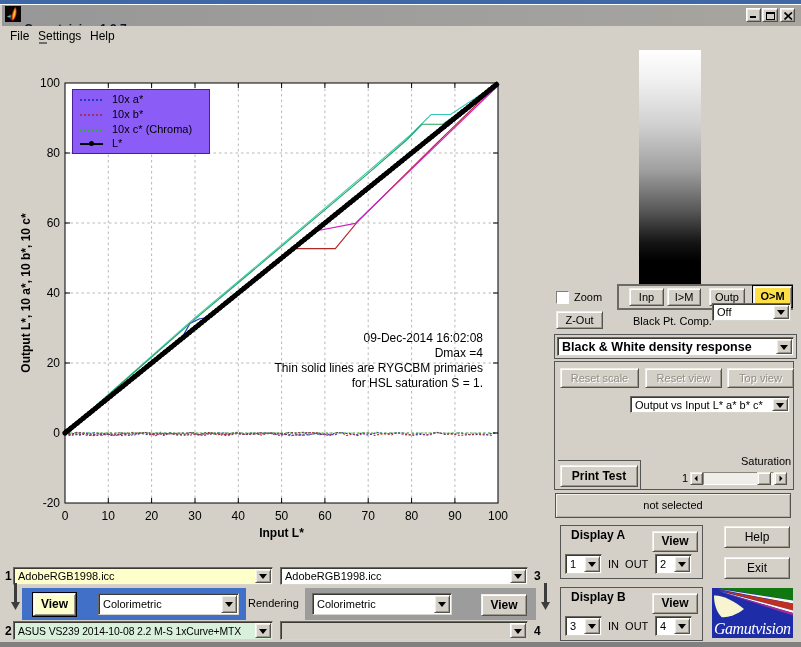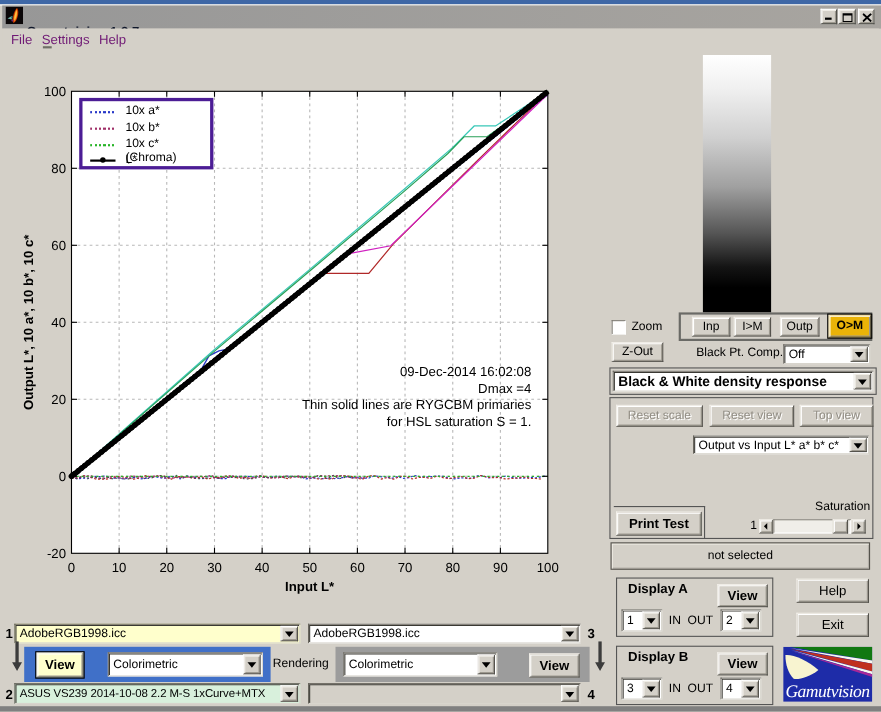--- a/index.html
+++ b/index.html
@@ -40,21 +40,21 @@
   </div>
 <div class="abs raised" style="left:762px;top:8px;width:16px;height:14px;">
     <div class="abs" style="left:3px;top:3px;width:9px;height:8px;border:1px solid #000;border-top-width:2px;"></div>
   </div>
 <div class="abs raised" style="left:780px;top:8px;width:15px;height:14px;">
 <svg class="abs" style="left:3px;top:3px;" width="9" height="8" viewBox="0 0 9 8">
       <path d="M0.5 0.5 L8 7.5 M8 0.5 L0.5 7.5" stroke="#000" stroke-width="1.7"></path>
     </svg>
 </div>
 
-<div class="abs" style="left:2px;top:26px;width:797px;height:19px;background:#d4d0c8;font-size:12px;color:#701a75;">
+<div class="abs" style="left:2px;top:26px;width:797px;height:19px;background:#d4d0c8;font-size:12px;color:#000000;">
 <span class="abs" style="left:8px;top:3px;">File</span>
 <span class="abs" style="left:36px;top:3px;">Settings</span>
 <span class="abs" style="left:37px;top:16px;width:8px;height:1.5px;background:#6f6f67;"></span>
 <span class="abs" style="left:88px;top:3px;">Help</span>
 </div>
 
 <svg class="abs" style="left:0;top:0;" width="801" height="647" viewBox="0 0 801 647" id="plot">
 <rect x="65" y="83" width="433" height="420" fill="#ffffff" stroke="none"></rect>
 <g stroke="#b8b8b8" stroke-width="1" stroke-dasharray="2.5,3">
 <line x1="108.3" y1="83" x2="108.3" y2="503"></line>
@@ -149,46 +149,46 @@
 <text x="30" y="293" text-anchor="middle" font-weight="bold" transform="rotate(-90 30 293)">Output L*, 10 a*, 10 b*, 10 c*</text>
 <g text-anchor="end">
 <text x="483" y="342">09-Dec-2014 16:02:08</text>
 <text x="483" y="357">Dmax =4</text>
 <text x="483" y="372">Thin solid lines are RYGCBM primaries</text>
 <text x="483" y="387">for HSL saturation S = 1.</text>
 </g>
 </g>
 </svg>
 
-<div class="abs" style="left:72px;top:89px;width:122px;height:65px;background:#ffffff;border:3px solid #4c1d95;">
+<div class="abs" style="left:72px;top:89px;width:138px;height:65px;background:#8b5cf6;border:1px solid #4c1d95;">
 <div class="abs" style="left:7px;top:9px;width:23px;height:2px;background-image:repeating-linear-gradient(to right,#2838c8 0 2px,transparent 2px 4px);"></div>
 <div class="abs" style="left:39px;top:3px;font-size:11px;">10x a*</div>
 <div class="abs" style="left:7px;top:24px;width:23px;height:2px;background-image:repeating-linear-gradient(to right,#a03068 0 2px,transparent 2px 4px);"></div>
 <div class="abs" style="left:39px;top:18px;font-size:11px;">10x b*</div>
 <div class="abs" style="left:7px;top:39px;width:23px;height:2px;background-image:repeating-linear-gradient(to right,#28b428 0 2px,transparent 2px 4px);"></div>
 <div class="abs" style="left:39px;top:33px;font-size:11px;">10x c* (Chroma)</div>
 <div class="abs" style="left:7px;top:53px;width:23px;height:2px;background:#000;"></div>
 <div class="abs" style="left:16px;top:51px;width:5px;height:5px;border-radius:50%;background:#000;"></div>
 <div class="abs" style="left:39px;top:47px;font-size:11px;">L*</div>
 </div>
 
 <div class="abs" style="left:639px;top:50px;width:62px;height:235px;background:linear-gradient(to bottom,#ffffff 0%,#f0f0f0 13%,#d0d0d0 32%,#a0a0a0 51%,#555555 69%,#141414 82%,#000000 90%);"></div>
 
 <div class="abs sunk" style="left:556px;top:291px;width:13px;height:13px;background:#fff;"></div>
 <div class="abs" style="left:574px;top:291px;font-size:11px;">Zoom</div>
 
 <div class="abs" style="left:617px;top:284px;width:176px;height:26px;background:#d4d0c8;border:2px solid #6a6a66;"></div>
 <div class="abs btn" style="left:629px;top:288px;width:35px;height:18px;line-height:16px;">Inp</div>
 <div class="abs btn" style="left:667px;top:288px;width:34px;height:18px;line-height:16px;">I&gt;M</div>
 <div class="abs btn" style="left:709px;top:288px;width:36px;height:18px;line-height:16px;">Outp</div>
-<div class="abs btn b" style="left:753px;top:286px;width:39px;height:21px;line-height:18px;background:#eab308;outline:1px solid #000;">O&gt;M</div>
+<div class="abs btn b" style="left:753px;top:286px;width:39px;height:21px;line-height:18px;background:#fde047;outline:1px solid #000;">O&gt;M</div>
 
 <div class="abs btn" style="left:556px;top:311px;width:47px;height:18px;line-height:16px;">Z-Out</div>
 <div class="abs" style="left:633px;top:315px;font-size:11px;">Black Pt. Comp.</div>
-<div class="abs combo" style="left:712px;top:313px;width:79px;height:18px;padding-left:48px;">
+<div class="abs combo" style="left:712px;top:303px;width:79px;height:18px;padding-left:48px;">
     <span class="txt">Off</span>
     <span class="cbtn"></span>
   </div>
 
 <div class="abs" style="left:554px;top:334px;width:243px;height:25px;border:1px solid #555;background:#d4d0c8;"></div>
 <div class="abs combo" style="left:557px;top:337px;width:237px;height:19px;">
     <span class="txt b" style="font-size:12.5px;">Black &amp; White density response</span>
     <span class="cbtn"></span>
   </div>
 

